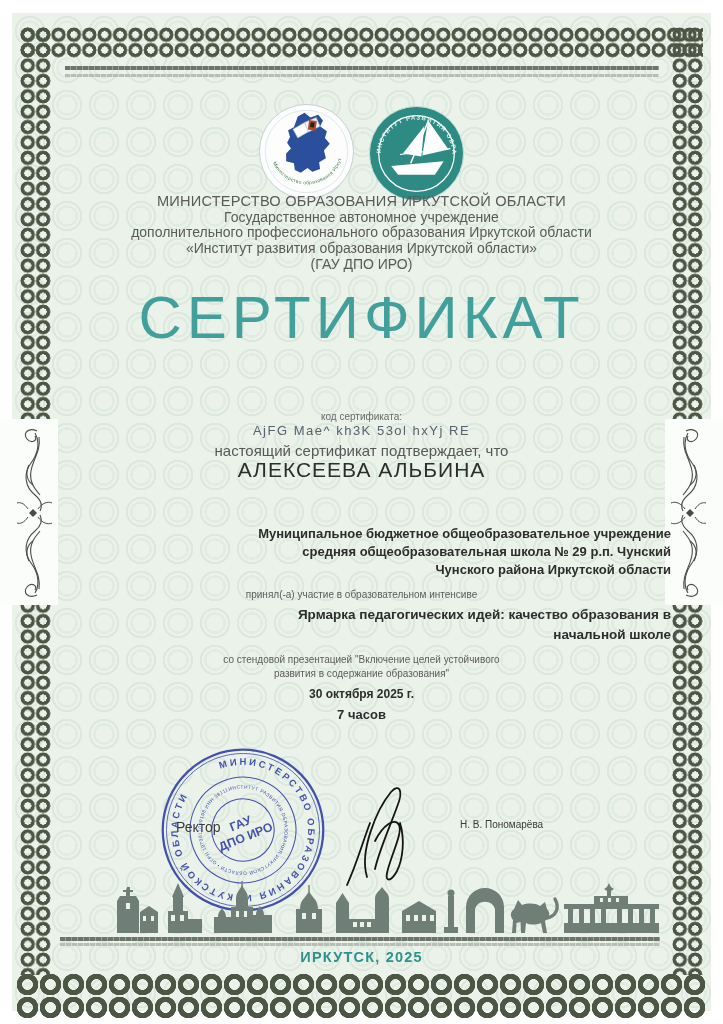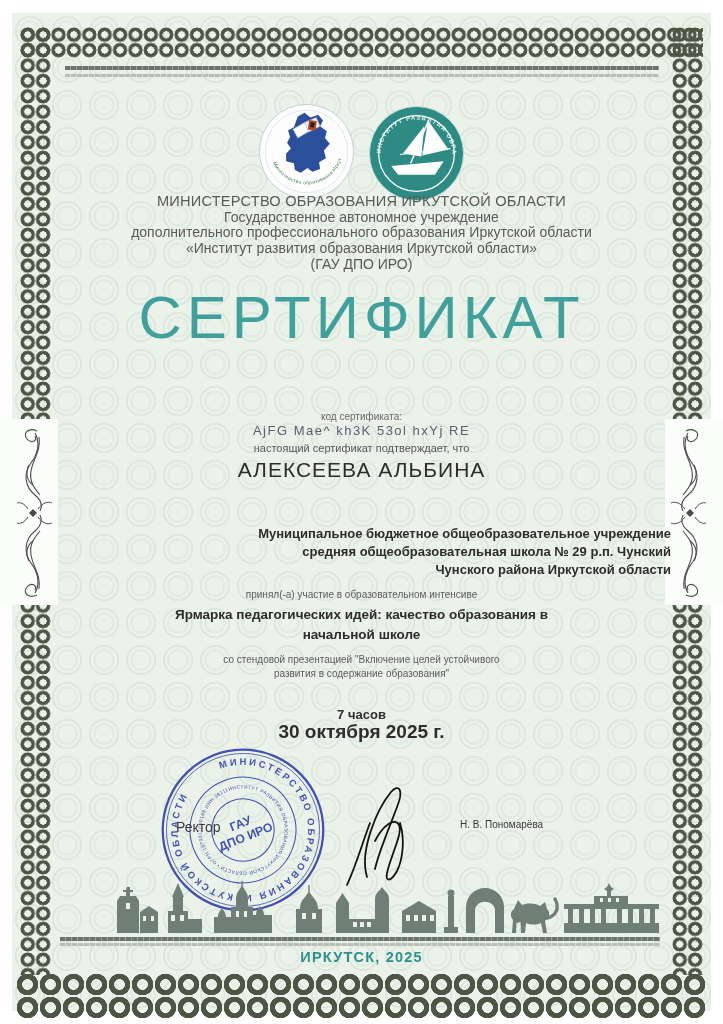--- a/index.html
+++ b/index.html
@@ -35,27 +35,27 @@
   .rule.t1{top:53px;} .rule.t2{top:61px;}
   .rule.b1{top:924px;left:48px;width:600px;} .rule.b2{top:930px;left:48px;width:600px;}
   
   .ctr{position:absolute;left:40px;right:40px;text-align:center;}
   .hdr{top:181px;font-size:14px;line-height:15.7px;color:#5a5a5a;}
   .hdr .l1{font-size:14.6px;letter-spacing:.2px;}
   .title{top:270px;font-size:60px;font-weight:400;letter-spacing:5px;color:#42a09c;}
   .code-label{top:398px;font-size:10px;color:#6a6a6a;}
   .code-value{top:410px;font-family:Liberation Sans, sans-serif;
               font-size:13px;letter-spacing:1.5px;color:#59626e;}
-  .confirm{top:429px;font-size:11px;color:#585858;}
+  .confirm{top:429px;font-size:15px;color:#585858;}
   .recipient{top:436px;font-size:21px;line-height:26px;letter-spacing:1px;color:#2d2d2d;margin-top:8px;}
   .org{top:512px;font-size:13px;font-weight:bold;line-height:18px;color:#2d2d2d;text-align:right;}
   .partic{top:576px;font-size:10px;color:#5d5d5d;}
-  .event{top:592px;font-size:13.5px;font-weight:bold;line-height:20px;color:#2d2d2d;}
+  .event{top:592px;font-size:13.5px;font-weight:bold;line-height:20px;color:#2d2d2d;text-align:right;}
   .pres{top:640px;font-size:10px;line-height:14px;color:#5d5d5d;}
-  .date{top:674px;font-size:19px;font-weight:bold;color:#2d2d2d;margin-top:34px;}
+  .date{top:674px;font-size:12px;font-weight:bold;color:#2d2d2d;}
   .dur{top:694px;font-size:13px;font-weight:bold;color:#2d2d2d;}
   .footer{top:936px;font-size:14.5px;font-weight:bold;letter-spacing:1.2px;color:#2e918c;}
   .sign-role{position:absolute;left:136px;top:806px;font-size:14px;color:#3a3a3a;margin-left:28px;}
   .signer{position:absolute;left:448px;top:806px;font-size:10px;color:#3a3a3a;}
   .logo{position:absolute;width:97px;height:97px;}
   .logo.min{left:246px;top:90px;} .logo.iro{left:356px;top:92px;}
   .stamp{position:absolute;left:146px;top:732px;width:170px;height:170px;}
   .autograph{position:absolute;left:325px;top:768px;width:92px;height:110px;}
   .skyline{position:absolute;left:102px;top:868px;width:545px;height:56px;}
 </style>

